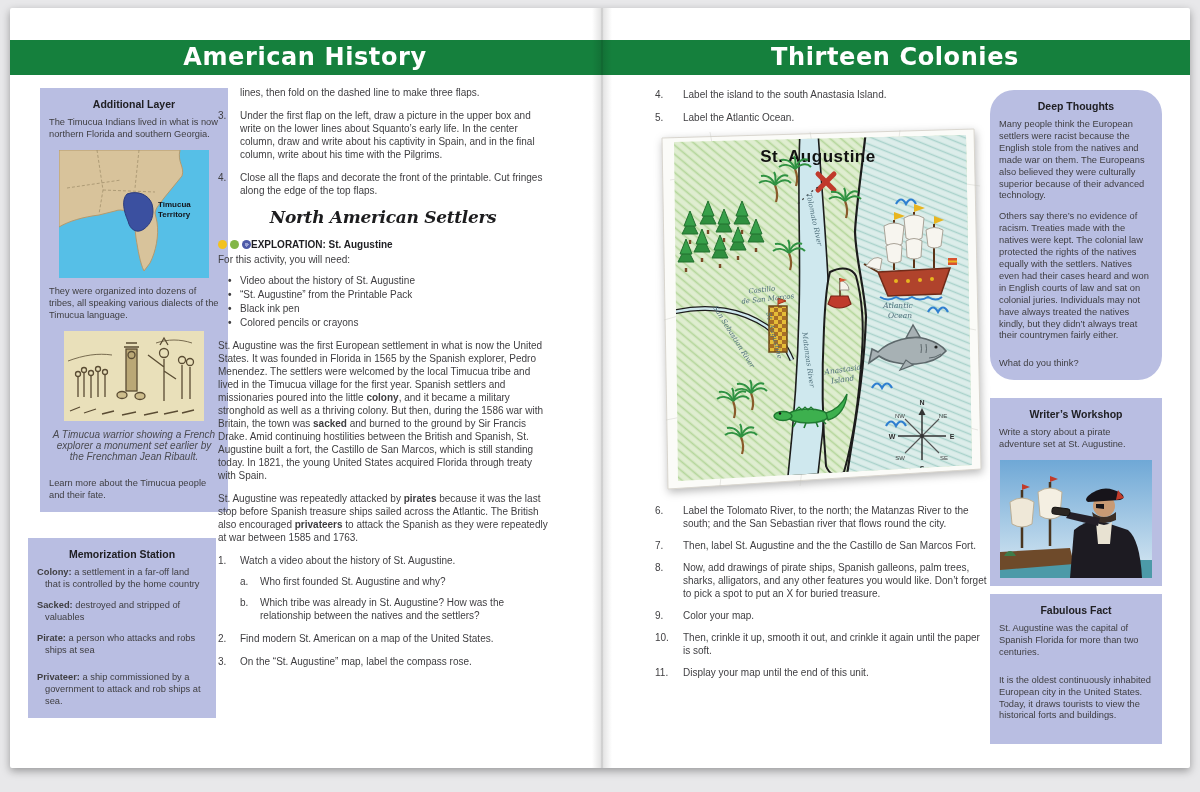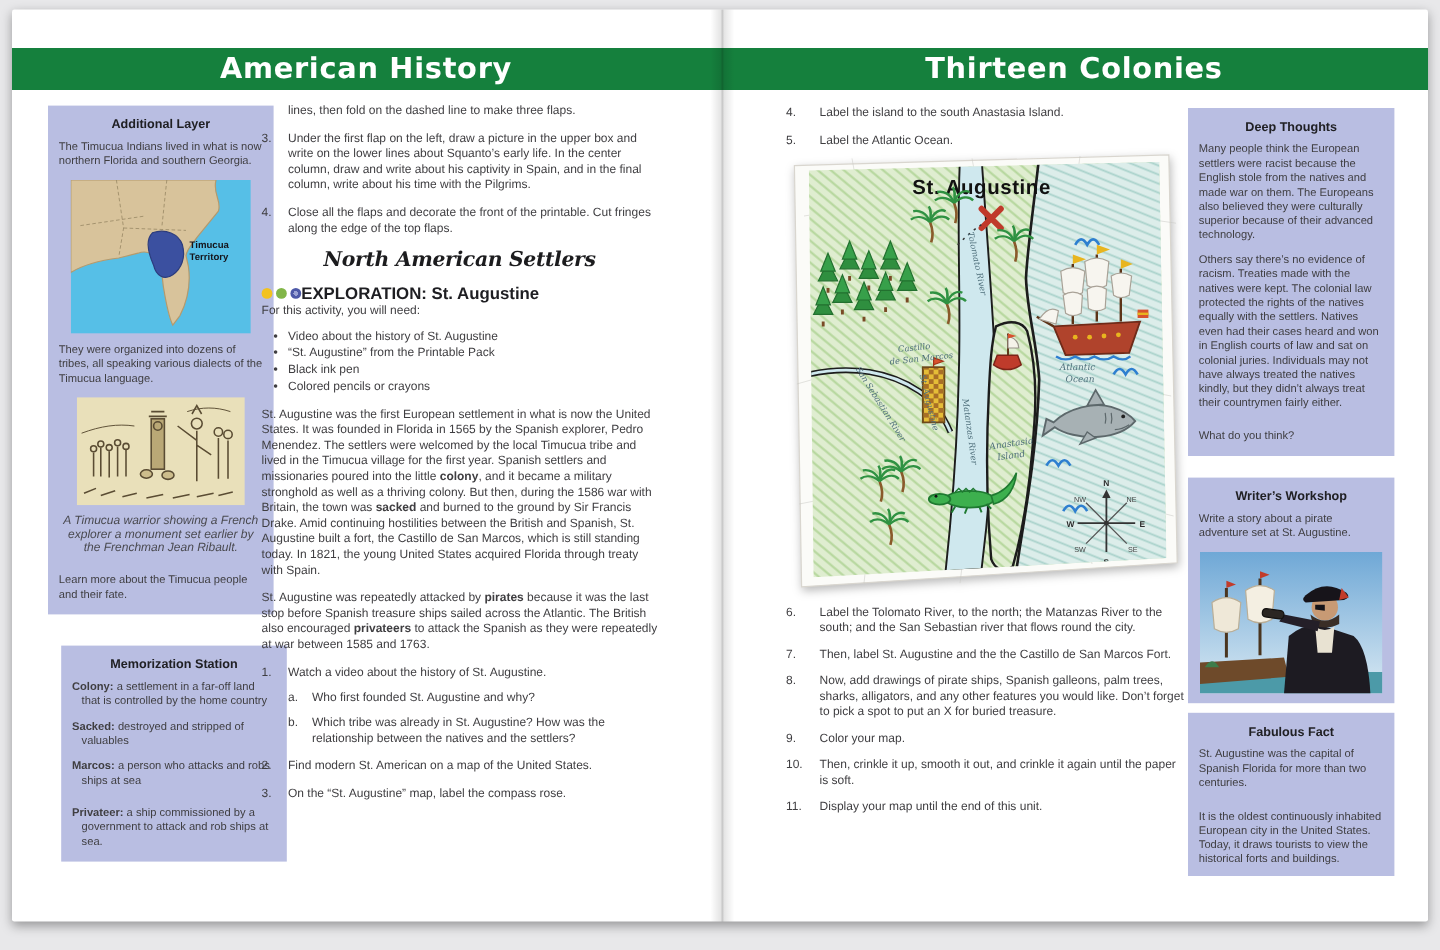--- a/index.html
+++ b/index.html
@@ -32,21 +32,21 @@
   .step .txt{flex:1;}
   .substeps{margin:8px 0 0 0;}
   .substep{display:flex;margin-bottom:8px;}
   .substep .letter{flex:0 0 20px;}
   .script-heading{font-family:"DejaVu Serif",serif;font-style:italic;font-weight:bold;font-size:17px;text-align:center;color:#1c1c1e;margin:14px 0 14px;letter-spacing:-.3px;}
   .explore-line{display:flex;align-items:center;margin-bottom:2px;}
   .dot{width:9px;height:9px;border-radius:50%;margin-right:3px;display:inline-block;}
   .dot.y{background:#f2c21f;}
   .dot.g{background:#82b648;}
   .dot.p{background:radial-gradient(circle,#9aa2d4 0 2px,#4d59a8 2px);margin-right:0;}
-  .explore-label{font-weight:bold;font-size:14px;color:#1e1e22;}
+  .explore-label{font-weight:bold;font-size:10px;color:#1e1e22;}
   .bullets{margin:8px 0 10px 10px;}
   .bullet{display:flex;margin-bottom:1px;}
   .bullet .bd{flex:0 0 12px;font-weight:bold;}
   .para{margin:0 0 10px;}
   .map-wrap{position:absolute;left:640px;top:112px;width:340px;height:380px;filter:drop-shadow(1px 3px 4px rgba(0,0,0,.28));}
   svg text{font-family:"Liberation Sans",sans-serif;}
   .hand{font-family:"DejaVu Serif",serif;font-style:italic;fill:#50707c;}
 </style>
 </head>
 <body>
@@ -97,25 +97,25 @@
           <circle cx="126" cy="31" r="3.5"></circle>
         <path d="M6,80 l10,-4 M20,82 l12,-4 M38,83 l12,-3 M58,84 l14,-3 M80,84 l14,-3 M100,83 l14,-3 M118,82 l12,-3"></path>
         <path d="M4,30 C20,24 34,22 48,24" stroke-width=".8"></path>
           <path d="M92,12 C104,8 116,8 128,12" stroke-width=".8"></path>
       </g>
     </svg>
     <p class="caption">A Timucua warrior showing a French explorer a monument set earlier by the Frenchman Jean Ribault.</p>
     <p>Learn more about the Timucua people and their fate.</p>
   </div>
 
-  <div class="box" style="left:41px;top:530px;">
+  <div class="box" style="left:18px;top:530px;">
     <h4>Memorization Station</h4>
     <p style="padding-left:8px;text-indent:-8px;"><span class="b">Colony:</span><span> a settlement in a far-off land that is controlled by the home country</span></p>
     <p style="padding-left:8px;text-indent:-8px;"><span class="b">Sacked:</span><span> destroyed and stripped of valuables</span></p>
-    <p style="padding-left:8px;text-indent:-8px;"><span class="b">Marcos:</span><span> a person who attacks and robs ships at sea</span></p>
+    <p style="padding-left:8px;text-indent:-8px;"><span class="b">Pirate:</span><span> a person who attacks and robs ships at sea</span></p>
     <p style="padding-left:8px;text-indent:-8px;"><span class="b">Privateer:</span><span> a ship commissioned by a government to attack and rob ships at sea.</span></p>
   </div>
 
   <div class="main left">
     <div class="cont">lines, then fold on the dashed line to make three flaps.</div>
     <div class="step">
       <span class="num">3.</span>
       <span class="txt">Under the first flap on the left, draw a picture in the upper box and write on the lower lines about Squanto’s early life. In the center column, draw and write about his captivity in Spain, and in the final column, write about his time with the Pilgrims.</span>
     </div>
     <div class="step">
@@ -380,21 +380,21 @@
     <div class="step rstep" style="margin-bottom:9px;">
         <span class="num">10.</span>
         <span class="txt">Then, crinkle it up, smooth it out, and crinkle it again until the paper is soft.</span>
       </div>
     <div class="step rstep">
         <span class="num">11.</span>
         <span class="txt">Display your map until the end of this unit.</span>
       </div>
   </div>
 
-  <div class="box" style="left:980px;top:82px;width:172px;">
+  <div class="box" style="left:980px;top:82px;width:172px;border-radius:24px;">
     <h4>Deep Thoughts</h4>
     <p>Many people think the European settlers were racist because the English stole from the natives and made war on them. The Europeans also believed they were culturally superior because of their advanced technology.</p>
     <p>Others say there’s no evidence of racism. Treaties made with the natives were kept. The colonial law protected the rights of the natives equally with the settlers. Natives even had their cases heard and won in English courts of law and sat on colonial juries. Individuals may not have always treated the natives kindly, but they didn’t always treat their countrymen fairly either.</p>
     <p>What do you think?</p>
   </div>
 
   <div class="box" style="left:980px;top:390px;width:172px;">
     <h4>Writer’s Workshop</h4>
     <p>Write a story about a pirate adventure set at St. Augustine.</p>
     <svg class="sideimg" width="152" height="118" viewBox="0 0 152 118" style="margin-bottom:0;">
@@ -418,21 +418,21 @@
       <circle cx="104" cy="46" r="11" fill="#c89a74"></circle>
       <path d="M96,44 L104,44 L104,49 L96,48 Z" fill="#151318"></path>
       <path d="M92,52 Q104,62 116,52 L116,60 Q104,66 94,60 Z" fill="#3a2e26"></path>
       <path d="M88,36 Q104,22 122,34 Q126,38 120,40 L88,42 Q84,40 88,36 Z" fill="#17141a"></path>
       <path d="M118,30 l6,8 l-8,2 Z" fill="#c23b2a"></path>
       <path d="M100,58 L70,52 L66,58 L98,66 Z" fill="#241f28"></path>
       <rect x="52" y="48" width="18" height="7" rx="3" transform="rotate(8 61 51)" fill="#2b2622" stroke="#141210" stroke-width="1"></rect>
     </svg>
   </div>
 
-  <div class="box" style="left:980px;top:586px;width:172px;padding-bottom:6px;">
+  <div class="box" style="left:980px;top:586px;width:172px;padding-bottom:20px;">
     <h4>Fabulous Fact</h4>
     <p>St. Augustine was the capital of Spanish Florida for more than two centuries.</p>
     <p>It is the oldest continuously inhabited European city in the United States. Today, it draws tourists to view the historical forts and buildings.</p>
   </div>
 
 
   <div class="fold"></div>
 </div>
 
 </body></html>

